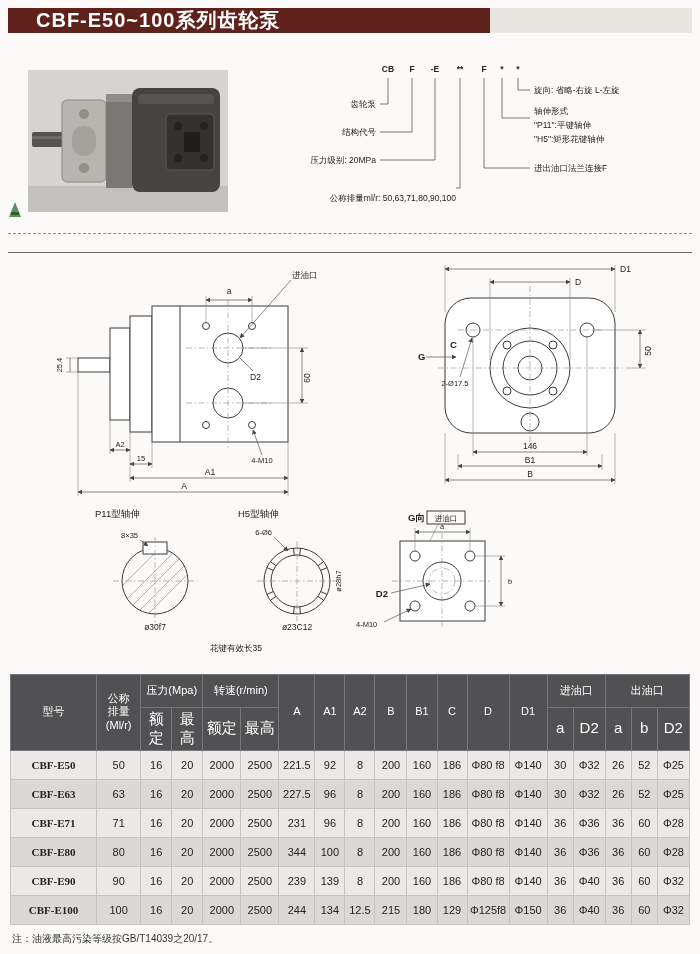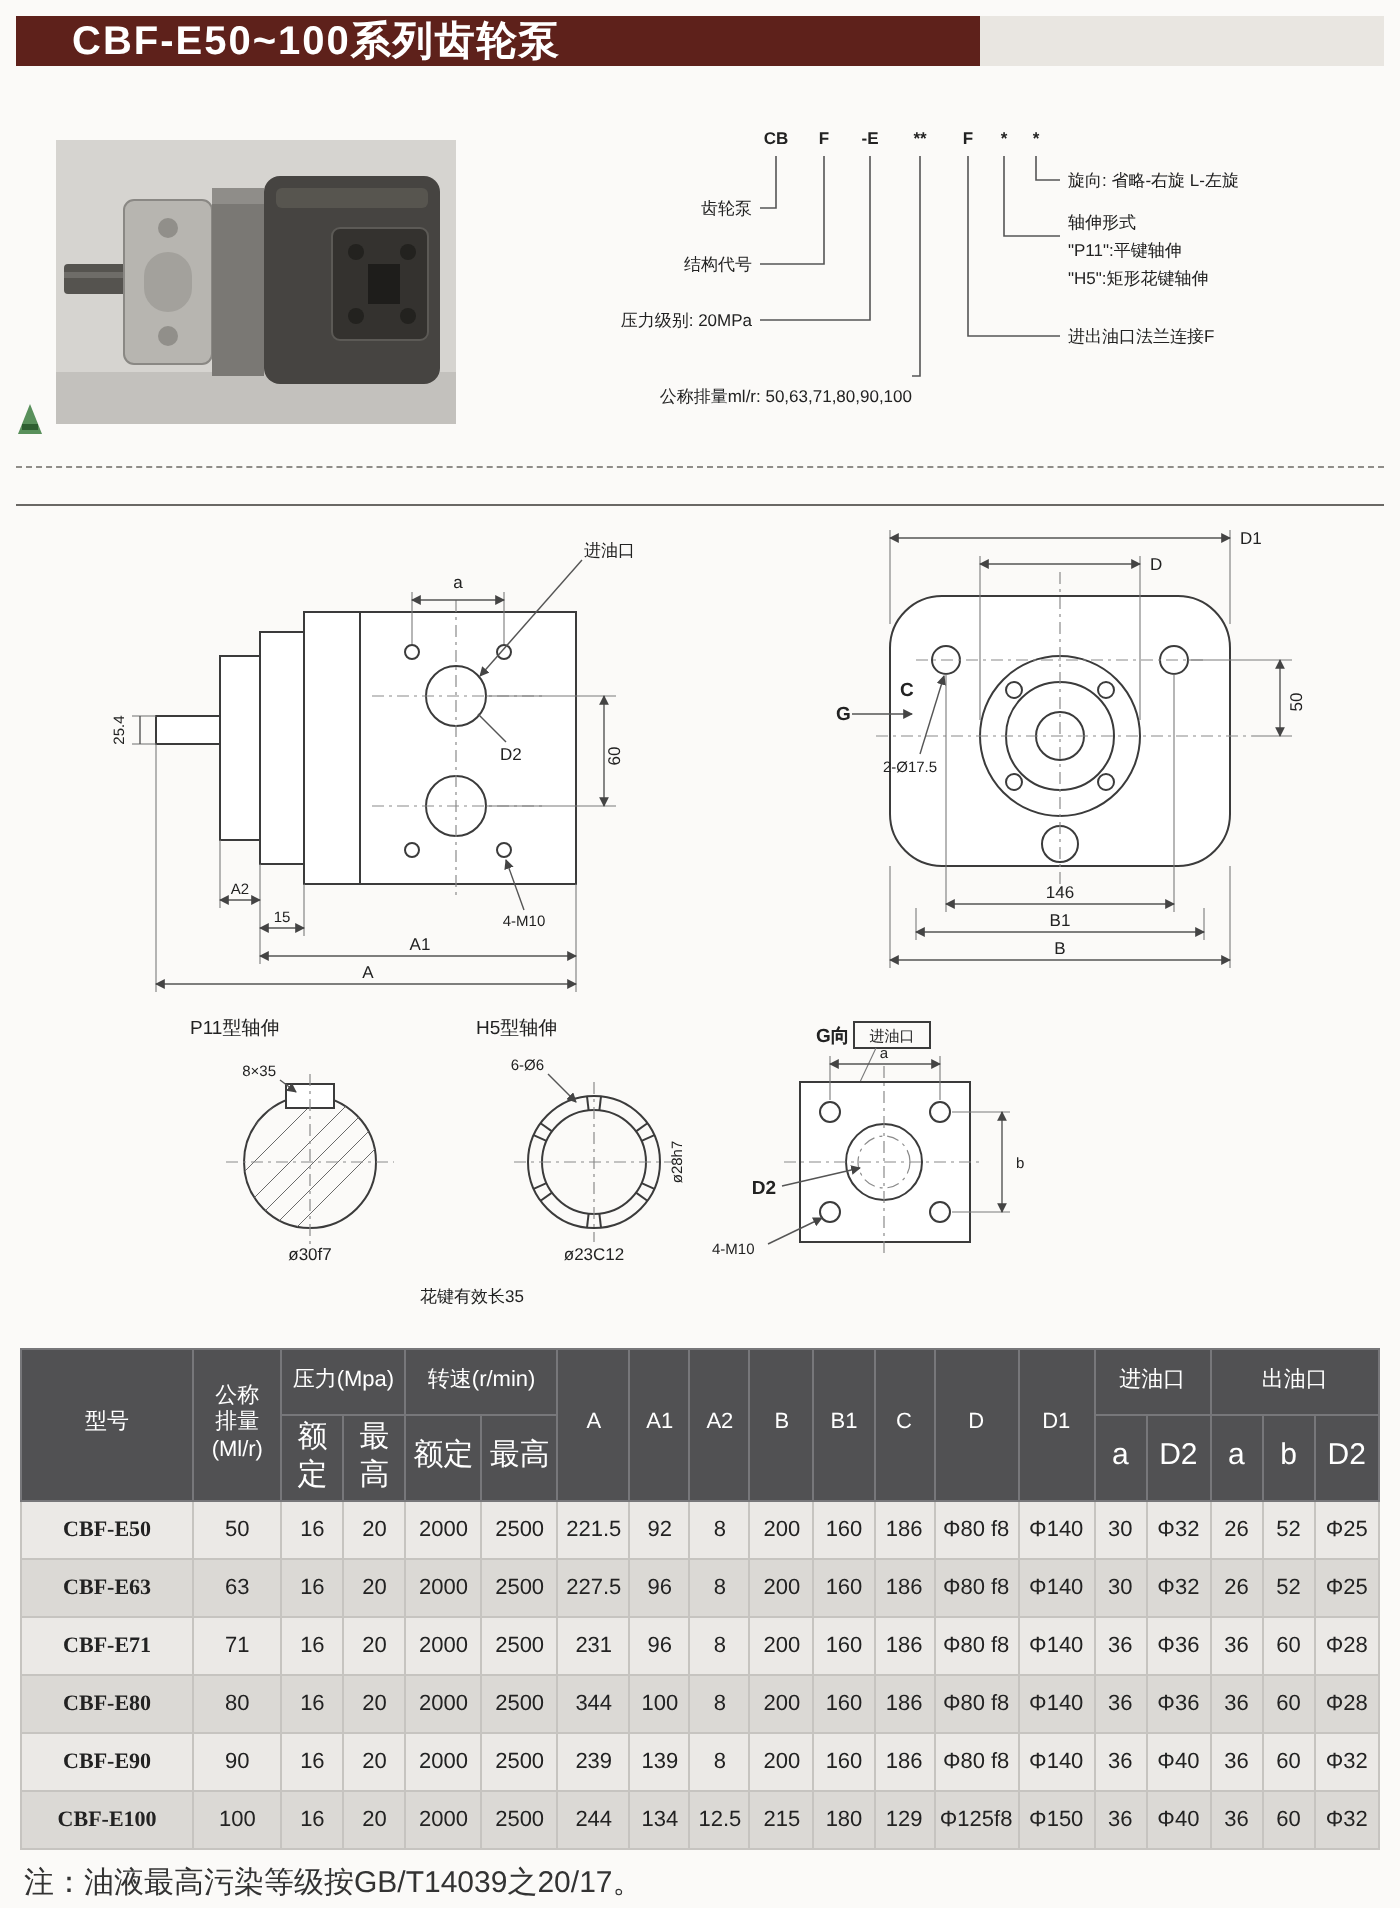--- a/index.html
+++ b/index.html
@@ -27,21 +27,21 @@
   svg .hatch{stroke:#6a6a6a;stroke-width:0.5;}
   .spec{position:absolute;left:10px;top:674px;width:680px;border-collapse:collapse;table-layout:fixed;font-size:11px;}
   .spec th{background:#515153;color:#fff;border:1px solid #77777a;font-weight:normal;padding:2px 1px;
            white-space:pre-line;line-height:1.25;}
   .spec thead tr:first-child th{height:28px;margin-top:27px;}
   .spec thead tr:last-child th{height:22px;font-size:15px;}
   .spec td{border:1px solid #c6c4c0;text-align:center;padding:0 1px;height:28px;color:#222;}
   .spec tbody tr:nth-child(odd) td{background:#ebe9e6;}
   .spec tbody tr:nth-child(even) td{background:#dbd9d5;}
   .spec td.model{font-weight:bold;font-family:Liberation Serif, serif;}
-  .note{position:absolute;left:12px;top:932px;font-size:15px;color:#333;}
+  .note{position:absolute;left:12px;top:932px;font-size:10px;color:#333;}
 </style>
 </head>
 <body>
 
 <div class="page">
 
   <div class="titlebar">
     <span>CBF-E50~100系列齿轮泵</span>
   </div>
   <div class="titlebar-ext"></div>

